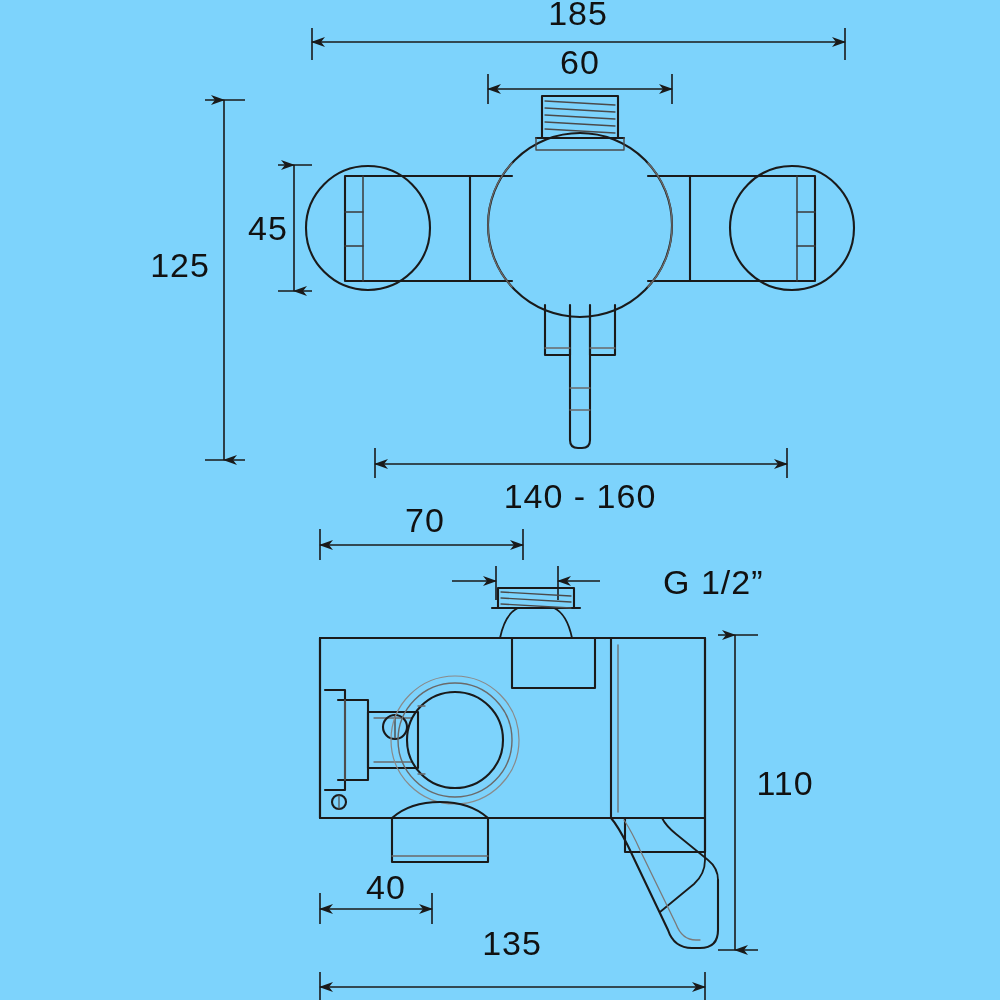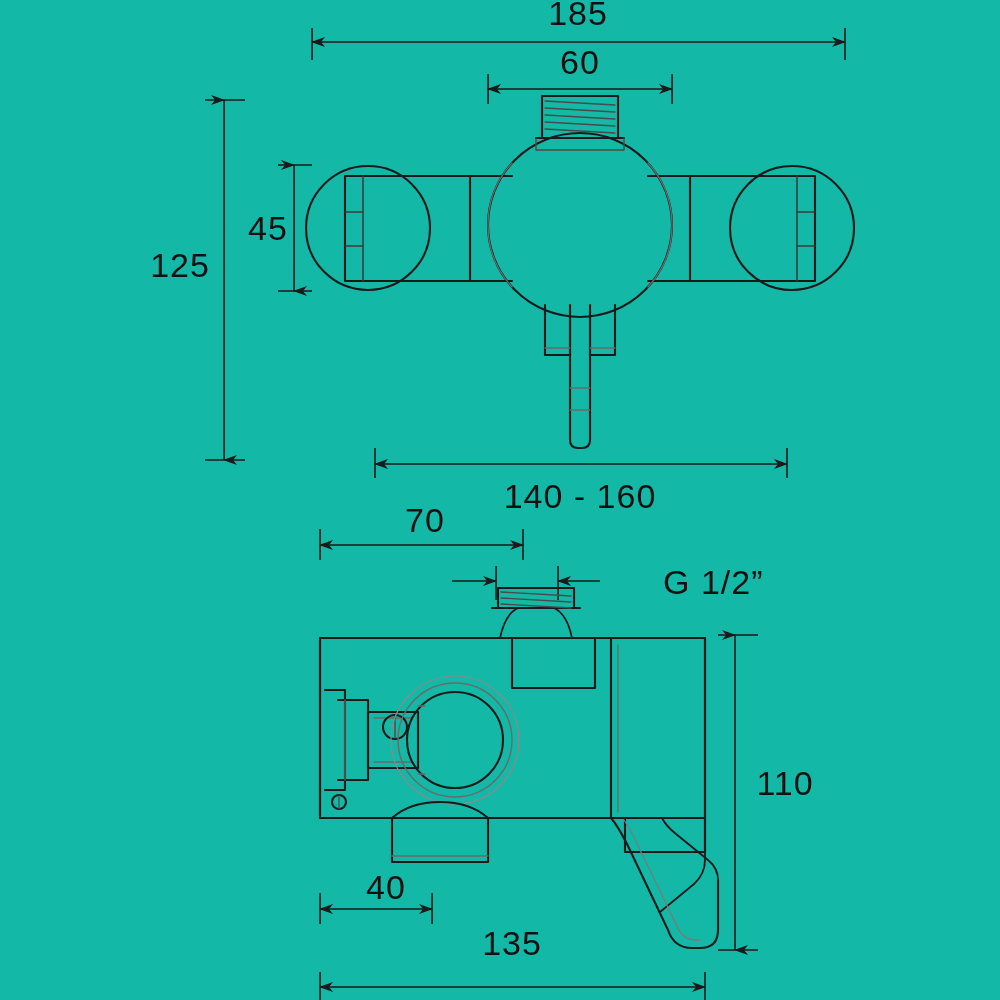--- a/index.html
+++ b/index.html
@@ -11,21 +11,21 @@
   body {
     width: 1000px;
     height: 1000px;
     font-family: "Liberation Sans", sans-serif;
     overflow: hidden;
   }
   #drawing-root {
     position: relative;
     width: 1000px;
     height: 1000px;
-    background: #14b8a6;
+    background: #7dd3fc;
   }
   svg.sheet {
     position: absolute;
     left: 0;
     top: 0;
     width: 1000px;
     height: 1000px;
     display: block;
   }
   .dim-text {

